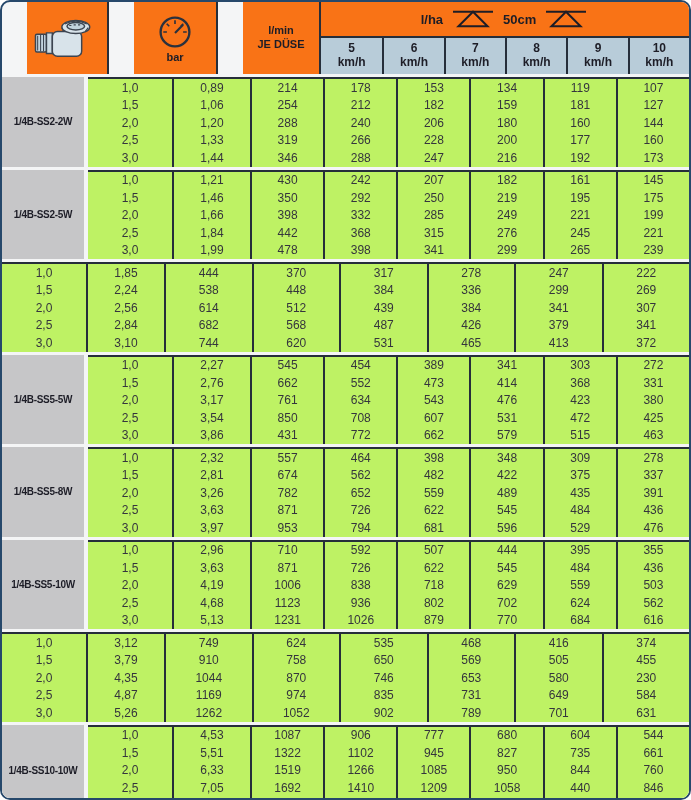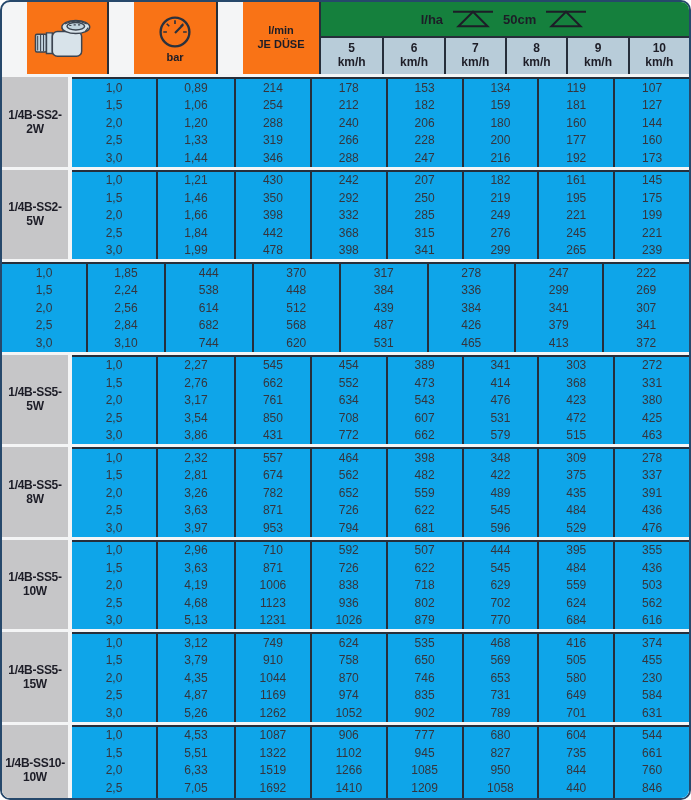--- a/index.html
+++ b/index.html
@@ -16,37 +16,37 @@
   .hcell { background: #f97316; margin-left: 25px; }
   .h-nozzle { width: 82px; border-right: 2px solid #262e3a;
               display:flex; align-items:center; justify-content:center; } 
   .h-bar { width: 84px; border-right: 2px solid #262e3a;
            display:flex; flex-direction:column; align-items:center; justify-content:center; gap:1px;
            font-weight:bold; font-size:11px; color:#1d1d27; }
   .h-lmin { width: 78px; border-right: 2px solid #262e3a;
             display:flex; flex-direction:column; align-items:center; justify-content:center;
             font-weight:bold; font-size:11px; line-height:1.25; color:#1d1d27; }
   .h-speeds { flex:1; display:flex; flex-direction:column; }
-  .h-lha { height: 36px; background:#15803d; border-bottom: 2px solid #262e3a;
+  .h-lha { height: 36px; background:#f97316; border-bottom: 2px solid #262e3a;
            display:flex; align-items:center; justify-content:center; gap:7px;
            font-weight:bold; font-size:13px; color:#1d1d27; }
   .speed-row { flex:1; display:grid; grid-template-columns: repeat(6, 1fr); background:#b8ccd9; }
   .speed-cell { display:flex; flex-direction:column; align-items:center; justify-content:center;
                 font-weight:bold; font-size:12px; line-height:1.15; color:#1d1d27;
                 border-left: 2px solid #262e3a; }
   .speed-cell:first-child { border-left: none; }
   
   .tbody { background:#f4f5f6; }
   .group { display:flex; margin-top: 3px; }
-  .group-label { width: 66px; margin-right: 4px; background: #c6c6c8;
+  .group-label { width: 82px; margin-right: 4px; background: #c6c6c8;
                  display:flex; align-items:center; justify-content:center;
-                 font-weight:bold; font-size:12px; letter-spacing:-0.3px; color:#1d1d27;
+                 font-weight:bold; font-size:10px; letter-spacing:-0.3px; color:#1d1d27;
                  text-align:center; }
   .group-data { flex:1; display:grid; grid-template-columns: 84px 78px repeat(6, 1fr);
-                grid-auto-rows: 17.5px; background:#0ea5e9;
+                grid-auto-rows: 17.5px; background:#bef264;
                 border-top: 2px solid #262e3a; }
   .group:last-child .group-data { border-bottom: 2px solid #262e3a; }
   .cell { display:flex; align-items:center; justify-content:center;
           font-size:12px; color:#35353d; }
   .cell.bordered { border-left: 2px solid #262e3a; }
   svg { display:block; }
 </style>
 </head>
 <body>
 
@@ -401,21 +401,20 @@
           <div class="cell bordered">5,13</div>
           <div class="cell bordered">1231</div>
           <div class="cell bordered">1026</div>
           <div class="cell bordered">879</div>
           <div class="cell bordered">770</div>
           <div class="cell bordered">684</div>
           <div class="cell bordered">616</div>
         </div>
       </div>
       <div class="group">
-        <div class="group-label">1/4B-SS5-15W</div>
         <div class="group-data">
           <div class="cell">1,0</div>
           <div class="cell bordered">3,12</div>
           <div class="cell bordered">749</div>
           <div class="cell bordered">624</div>
           <div class="cell bordered">535</div>
           <div class="cell bordered">468</div>
           <div class="cell bordered">416</div>
           <div class="cell bordered">374</div>
           <div class="cell">1,5</div>

